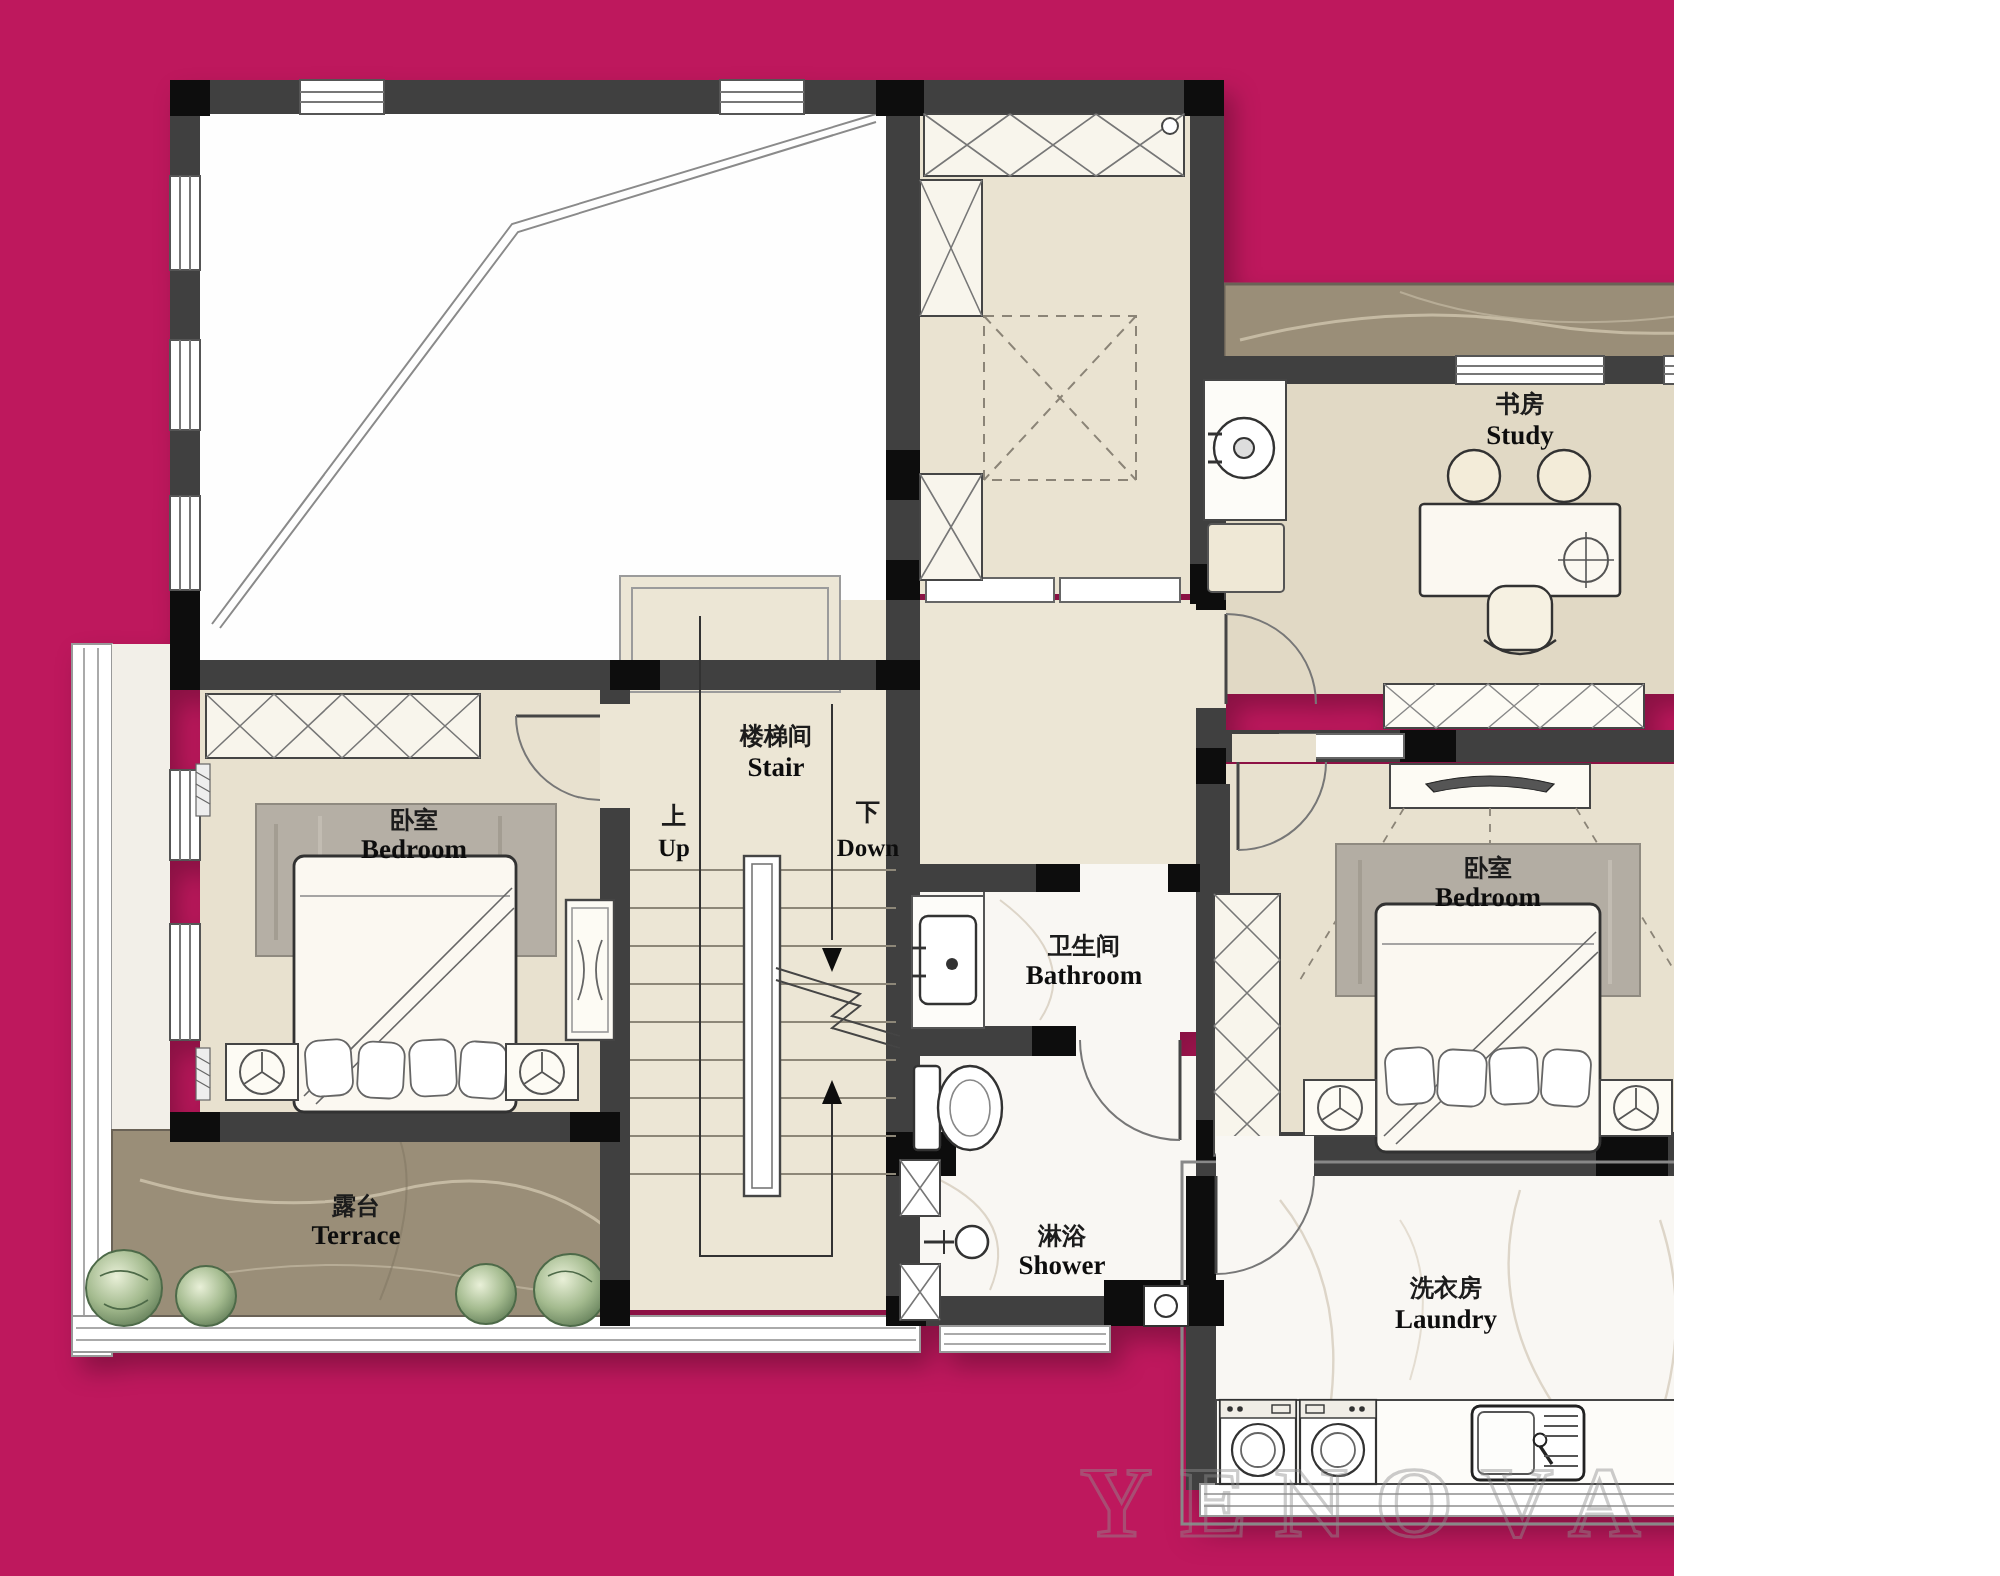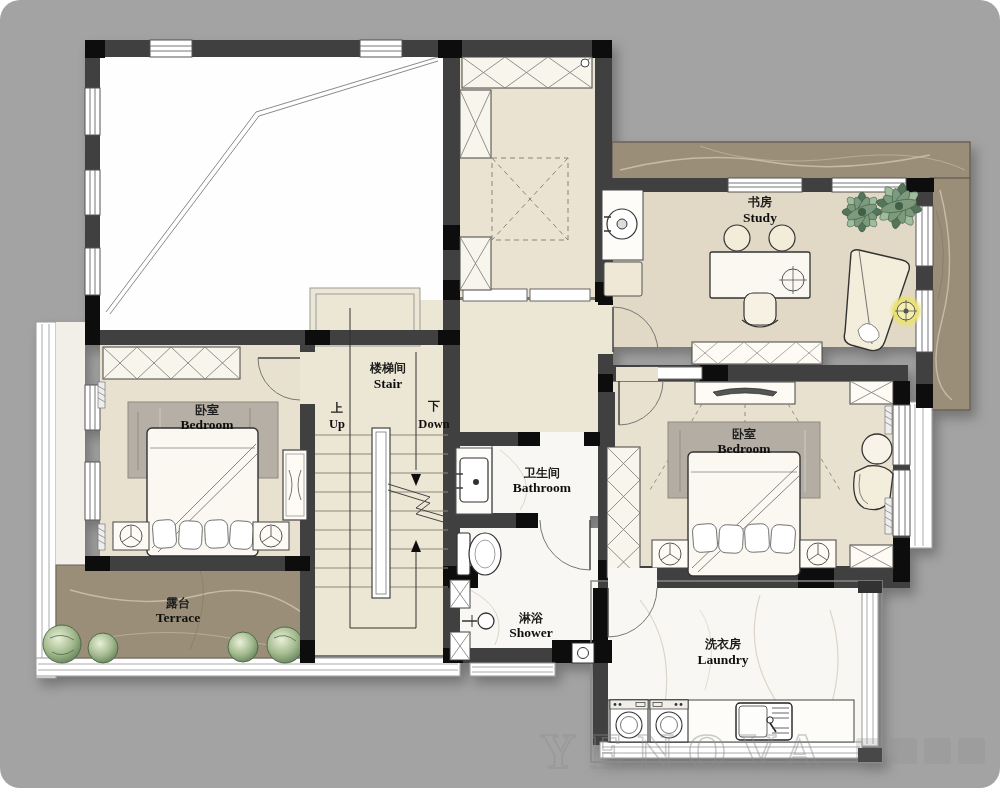--- a/index.html
+++ b/index.html
@@ -1,16 +1,16 @@
 <!DOCTYPE html>
 <html><head>
 <meta charset="utf-8">
 <style>
   html,body{margin:0;padding:0;background:#ffffff;}
-  #plan-wrap{width:1000px;height:788px;position:relative;background:#a3a3a3;overflow:hidden;border-radius:20px;}
+  #plan-wrap{width:837px;height:788px;position:relative;background:#be185d;overflow:hidden;}
   svg{display:block;}
   text{user-select:none;}
   .zh{font-family:"DejaVu Sans",sans-serif;font-size:12px;fill:#1c1c1c;font-weight:bold;}
   .en{font-family:"Liberation Serif",serif;font-size:13.5px;fill:#111;font-weight:bold;}
   .small-en{font-family:"Liberation Serif",serif;font-size:12.5px;fill:#111;font-weight:bold;}
   .wm{font-family:"Liberation Serif",serif;font-size:50px;font-weight:bold;letter-spacing:14px;}
 </style>
 </head>
 <body>
 

